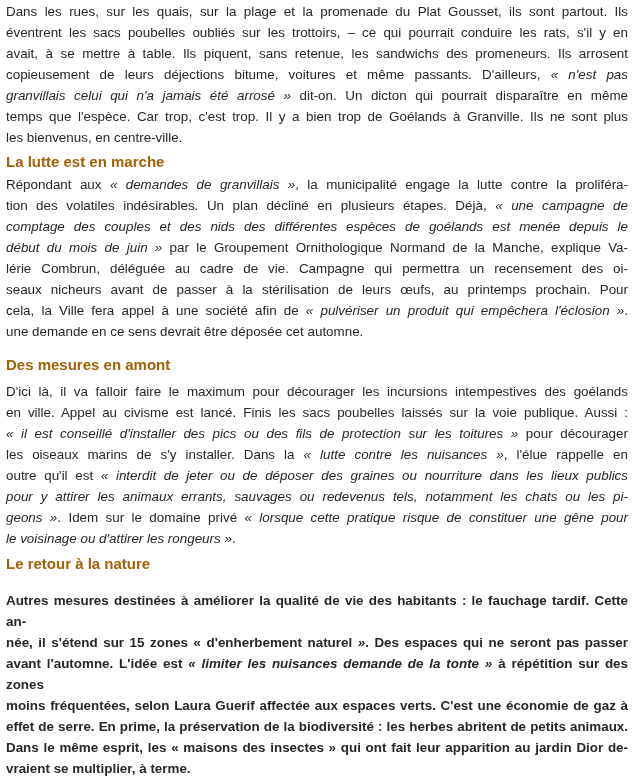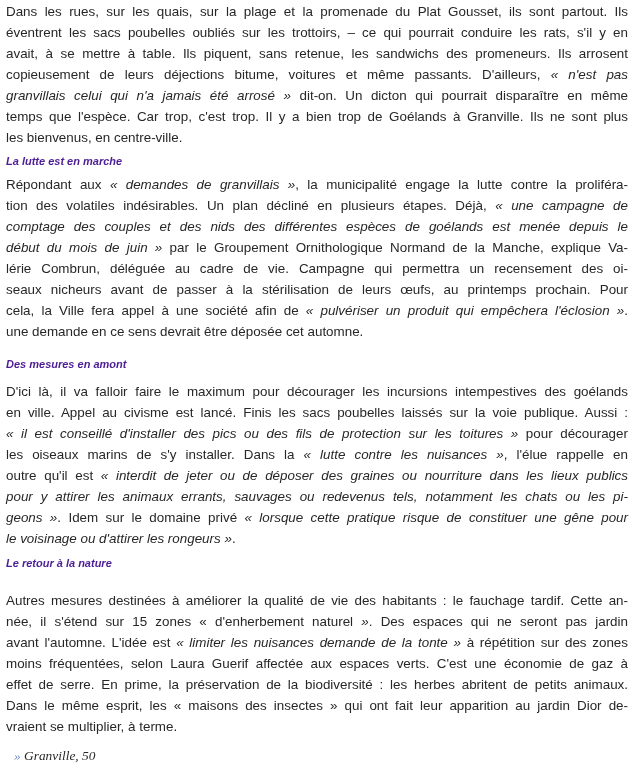--- a/index.html
+++ b/index.html
@@ -25,33 +25,32 @@
     text-align: justify;
     text-align-last: justify;
     text-justify: inter-word;
   }
   .line.last {
     text-align-last: left;
   }
   .line em { font-style: italic; }
   .heading {
     font-weight: bold;
-    font-size: 11px;
+    font-size: 15px;
     line-height: 21px;
-    color: #4c1d95;
-    font-style: italic;
+    color: #a16207;
   }
   
   .article > :nth-child(1) { margin: 0; }
   .article > :nth-child(2) { margin: 3px 0 2px; }
   .article > :nth-child(3) { margin: 0 0 12px; }
   .article > :nth-child(4) { margin: 0 0 6px; }
   .article > :nth-child(5) { margin: 0 0 4px; }
   .article > :nth-child(6) { margin: 0 0 16px; }
-  .article > :nth-child(7) { margin: 0; }
+  .article > :nth-child(7) { margin: 0; font-weight: bold; }
   .article > :nth-child(8) { margin: 8px; font-family: Liberation Serif, serif; }
   .byline {
     font-style: italic;
     line-height: 21px;
   }
   .byline .marker { color: #7188c7; }
 </style>
 </head>
 <body>
 
@@ -83,21 +82,21 @@
       <div class="line"><em>« il est conseillé d'installer des pics ou des fils de protection sur les toitures »</em><span> pour décourager</span></div>
       <div class="line"><span>les oiseaux marins de s'y installer. Dans la </span><em>« lutte contre les nuisances »</em><span>, l'élue rappelle en</span></div>
       <div class="line"><span>outre qu'il est </span><em>« interdit de jeter ou de déposer des graines ou nourriture dans les lieux publics</em></div>
       <div class="line"><em>pour y attirer les animaux errants, sauvages ou redevenus tels, notamment les chats ou les pi-</em></div>
       <div class="line"><em>geons »</em><span>. Idem sur le domaine privé </span><em>« lorsque cette pratique risque de constituer une gêne pour</em></div>
       <div class="line last"><em>le voisinage ou d'attirer les rongeurs »</em><span>.</span></div>
     </div>
     <div class="heading">Le retour à la nature</div>
     <div class="para">
       <div class="line"><span>Autres mesures destinées à améliorer la qualité de vie des habitants : le fauchage tardif. Cette an-</span></div>
-      <div class="line"><span>née, il s'étend sur 15 zones « d'enherbement naturel </span><em>»</em><span>. Des espaces qui ne seront pas jardin</span></div>
+      <div class="line"><span>née, il s'étend sur 15 zones « d'enherbement naturel </span><em>»</em><span>. Des espaces qui ne seront pas passer</span></div>
       <div class="line"><span>avant l'automne. L'idée est </span><em>« limiter les nuisances demande de la tonte »</em><span> à répétition sur des zones</span></div>
       <div class="line"><span>moins fréquentées, selon Laura Guerif affectée aux espaces verts. C'est une économie de gaz à</span></div>
       <div class="line"><span>effet de serre. En prime, la préservation de la biodiversité : les herbes abritent de petits animaux.</span></div>
       <div class="line"><span>Dans le même esprit, les « maisons des insectes » qui ont fait leur apparition au jardin Dior de-</span></div>
       <div class="line last"><span>vraient se multiplier, à terme.</span></div>
     </div>
     <div class="byline"><span class="marker">» </span><span>Granville, 50</span></div>
   </div>
 
 </body></html>

